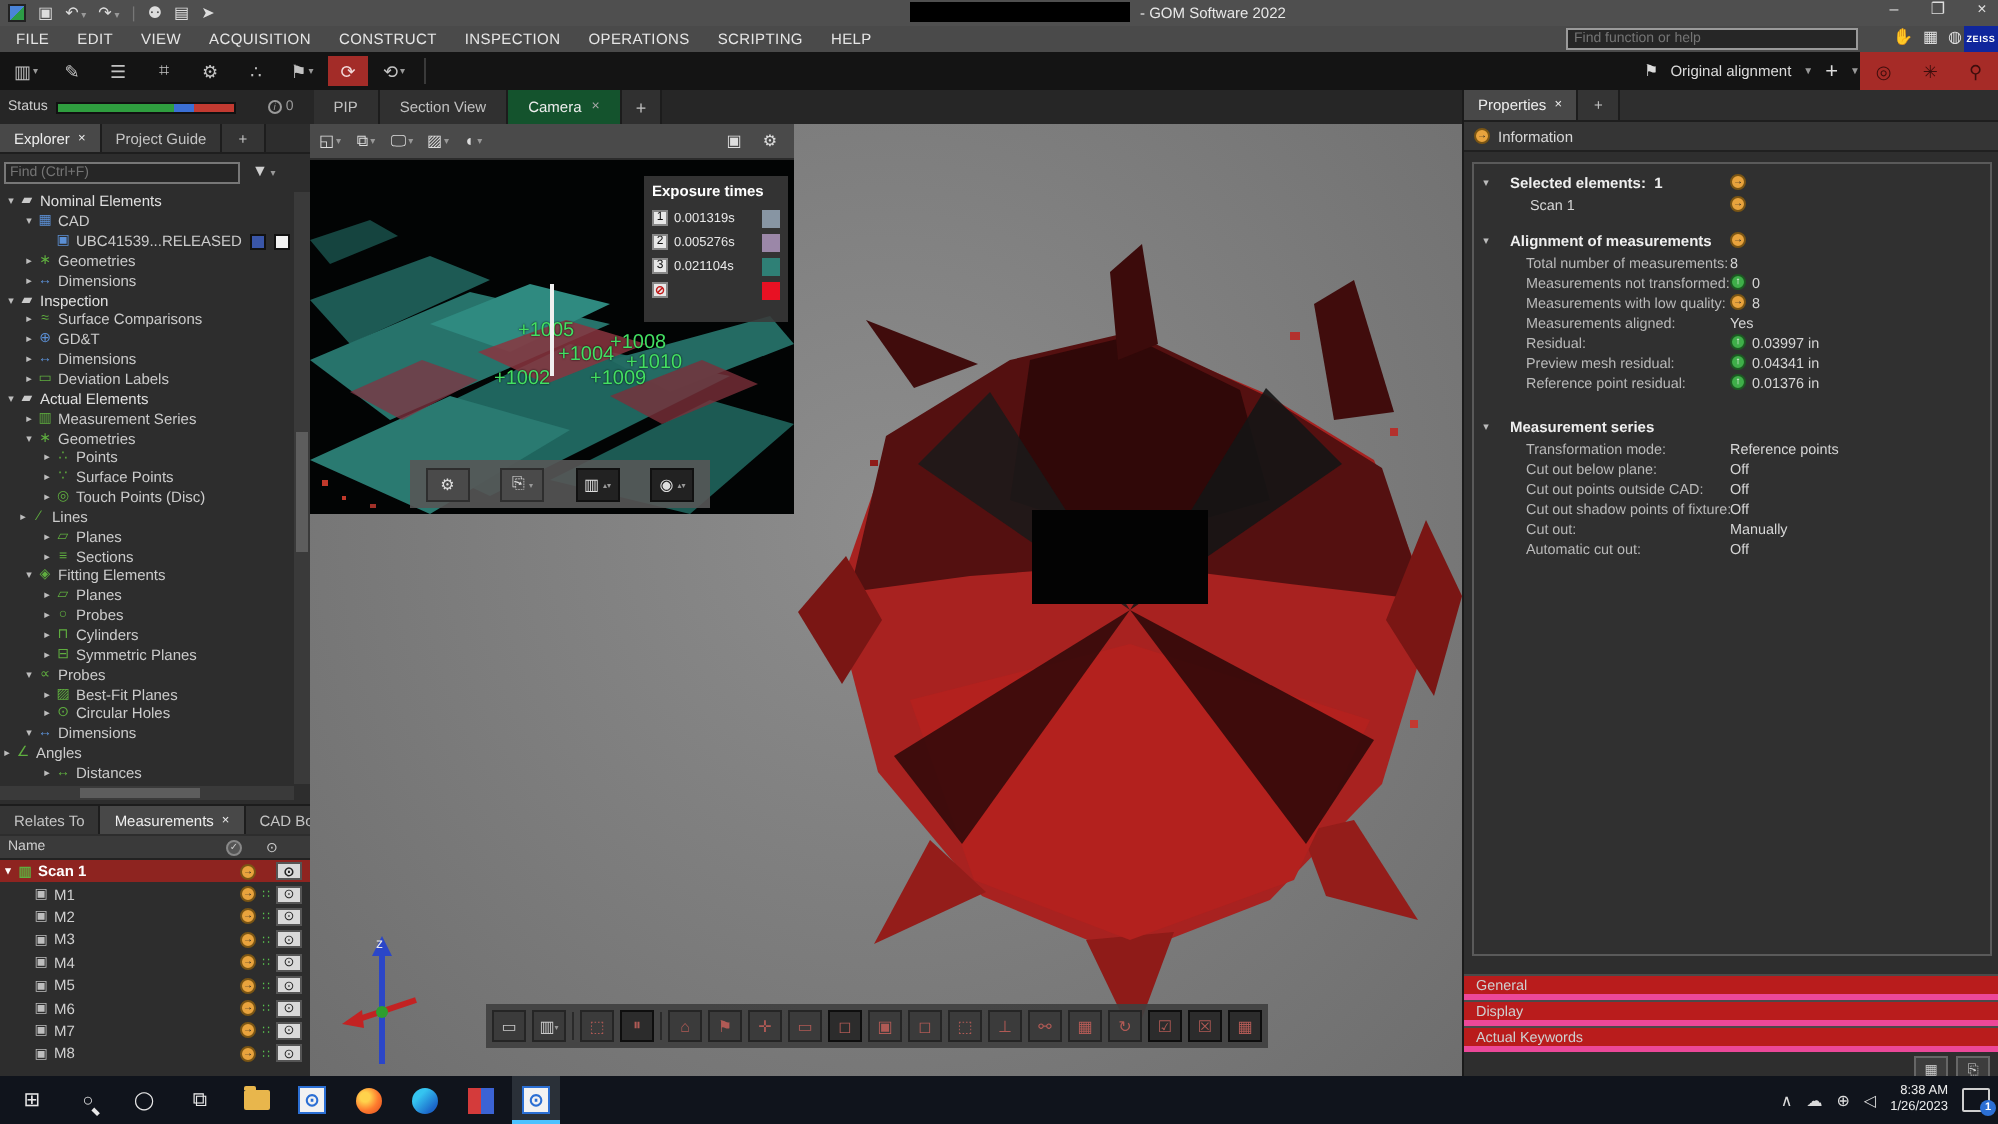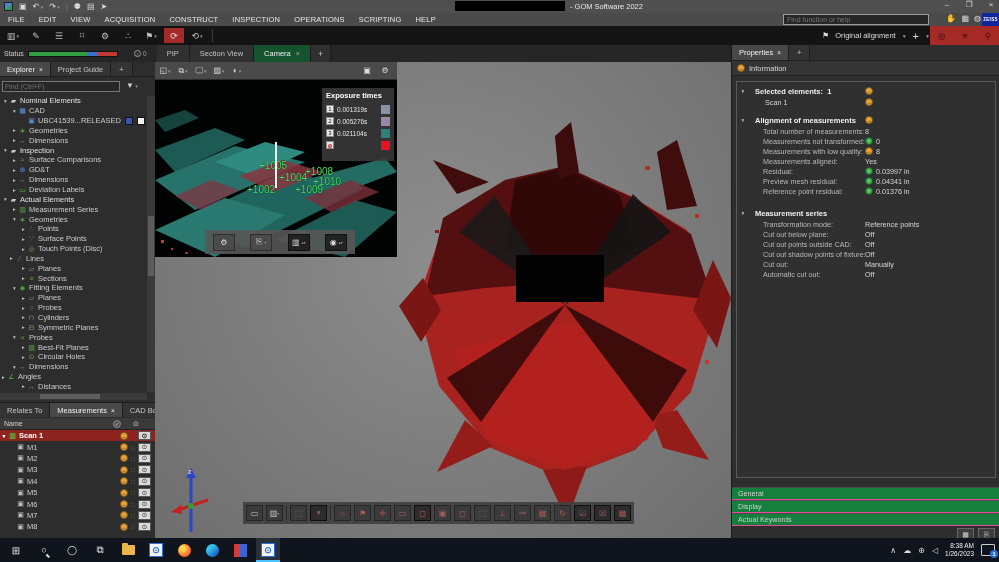--- a/index.html
+++ b/index.html
@@ -111,21 +111,21 @@
 #prop-tabs{display:flex;height:16px;border-bottom:1px solid #1e1e1e}
 #info-bar{display:flex;align-items:center;gap:4px;height:15px;padding-left:5px;background:#353535;border-bottom:1px solid #202020;font-size:7.5px;color:#d8d8d8}
 #prop-box{position:absolute;left:4px;top:36px;width:260px;height:397px;border:1px solid #5a5a5a;background:#303030;overflow:hidden}
 .prow{position:absolute;left:0;width:260px;height:10px;display:flex;align-items:center}
 .prow .ttl{font-size:7.5px;font-weight:bold;color:#efefef;margin-left:8px}
 .prow .carw{width:8px;font-size:5.5px;color:#bbb;text-align:center;margin-left:2px}
 .prow .lab{font-size:7.2px;color:#b9b9b9;margin-left:26px}
 .prow .valcol{position:absolute;left:128px;display:flex;align-items:center;gap:3px}
 .prow .val{font-size:7.2px;color:#d6d6d6}
 #prop-sections{position:absolute;left:0;top:442px;width:268px}
-.psec{height:13px;background:#15803d;border-top:1px solid #4a4a4a;border-bottom:1px solid #ec4899;display:flex;align-items:center;padding-left:6px;font-size:7.2px;color:#cfcfcf}
+.psec{height:13px;background:#b91c1c;border-top:1px solid #4a4a4a;border-bottom:3px solid #ec4899;display:flex;align-items:center;padding-left:6px;font-size:7.2px;color:#cfcfcf}
 #prop-btns{position:absolute;right:4px;top:483px;display:flex;gap:4px}
 #prop-btns span{width:17px;height:13px;background:#3d3d3d;border:1px solid #666;color:#ccc;font-size:7px;display:flex;align-items:center;justify-content:center}
 
 #taskbar{left:0;top:538px;width:999px;height:24px;background:#10141c;display:flex;align-items:center}
 .task-ic{width:24px;height:24px;display:flex;align-items:center;justify-content:center;color:#e8e8e8;font-size:10px;position:relative;margin-left:4px}
 .task-ic.active{background:#2a3038;box-shadow:inset 0 -2px 0 #4cc2ff}
 .folder-ic{width:13px;height:10px;background:#e8b64c;border-radius:1px;position:relative}
 .folder-ic:before{content:"";position:absolute;left:0;top:-2px;width:6px;height:2px;background:#e8b64c;border-radius:1px 1px 0 0}
 .gomq{width:14px;height:14px;background:#f2f2f2;border:1.5px solid #2b6fd4;display:flex;align-items:center;justify-content:center;color:#2b6fd4;font-size:9px;font-weight:bold}
 .ffx{width:13px;height:13px;border-radius:50%;background:radial-gradient(circle at 35% 35%,#ffd24c 20%,#ff7b2e 55%,#d94b1f 100%)}

